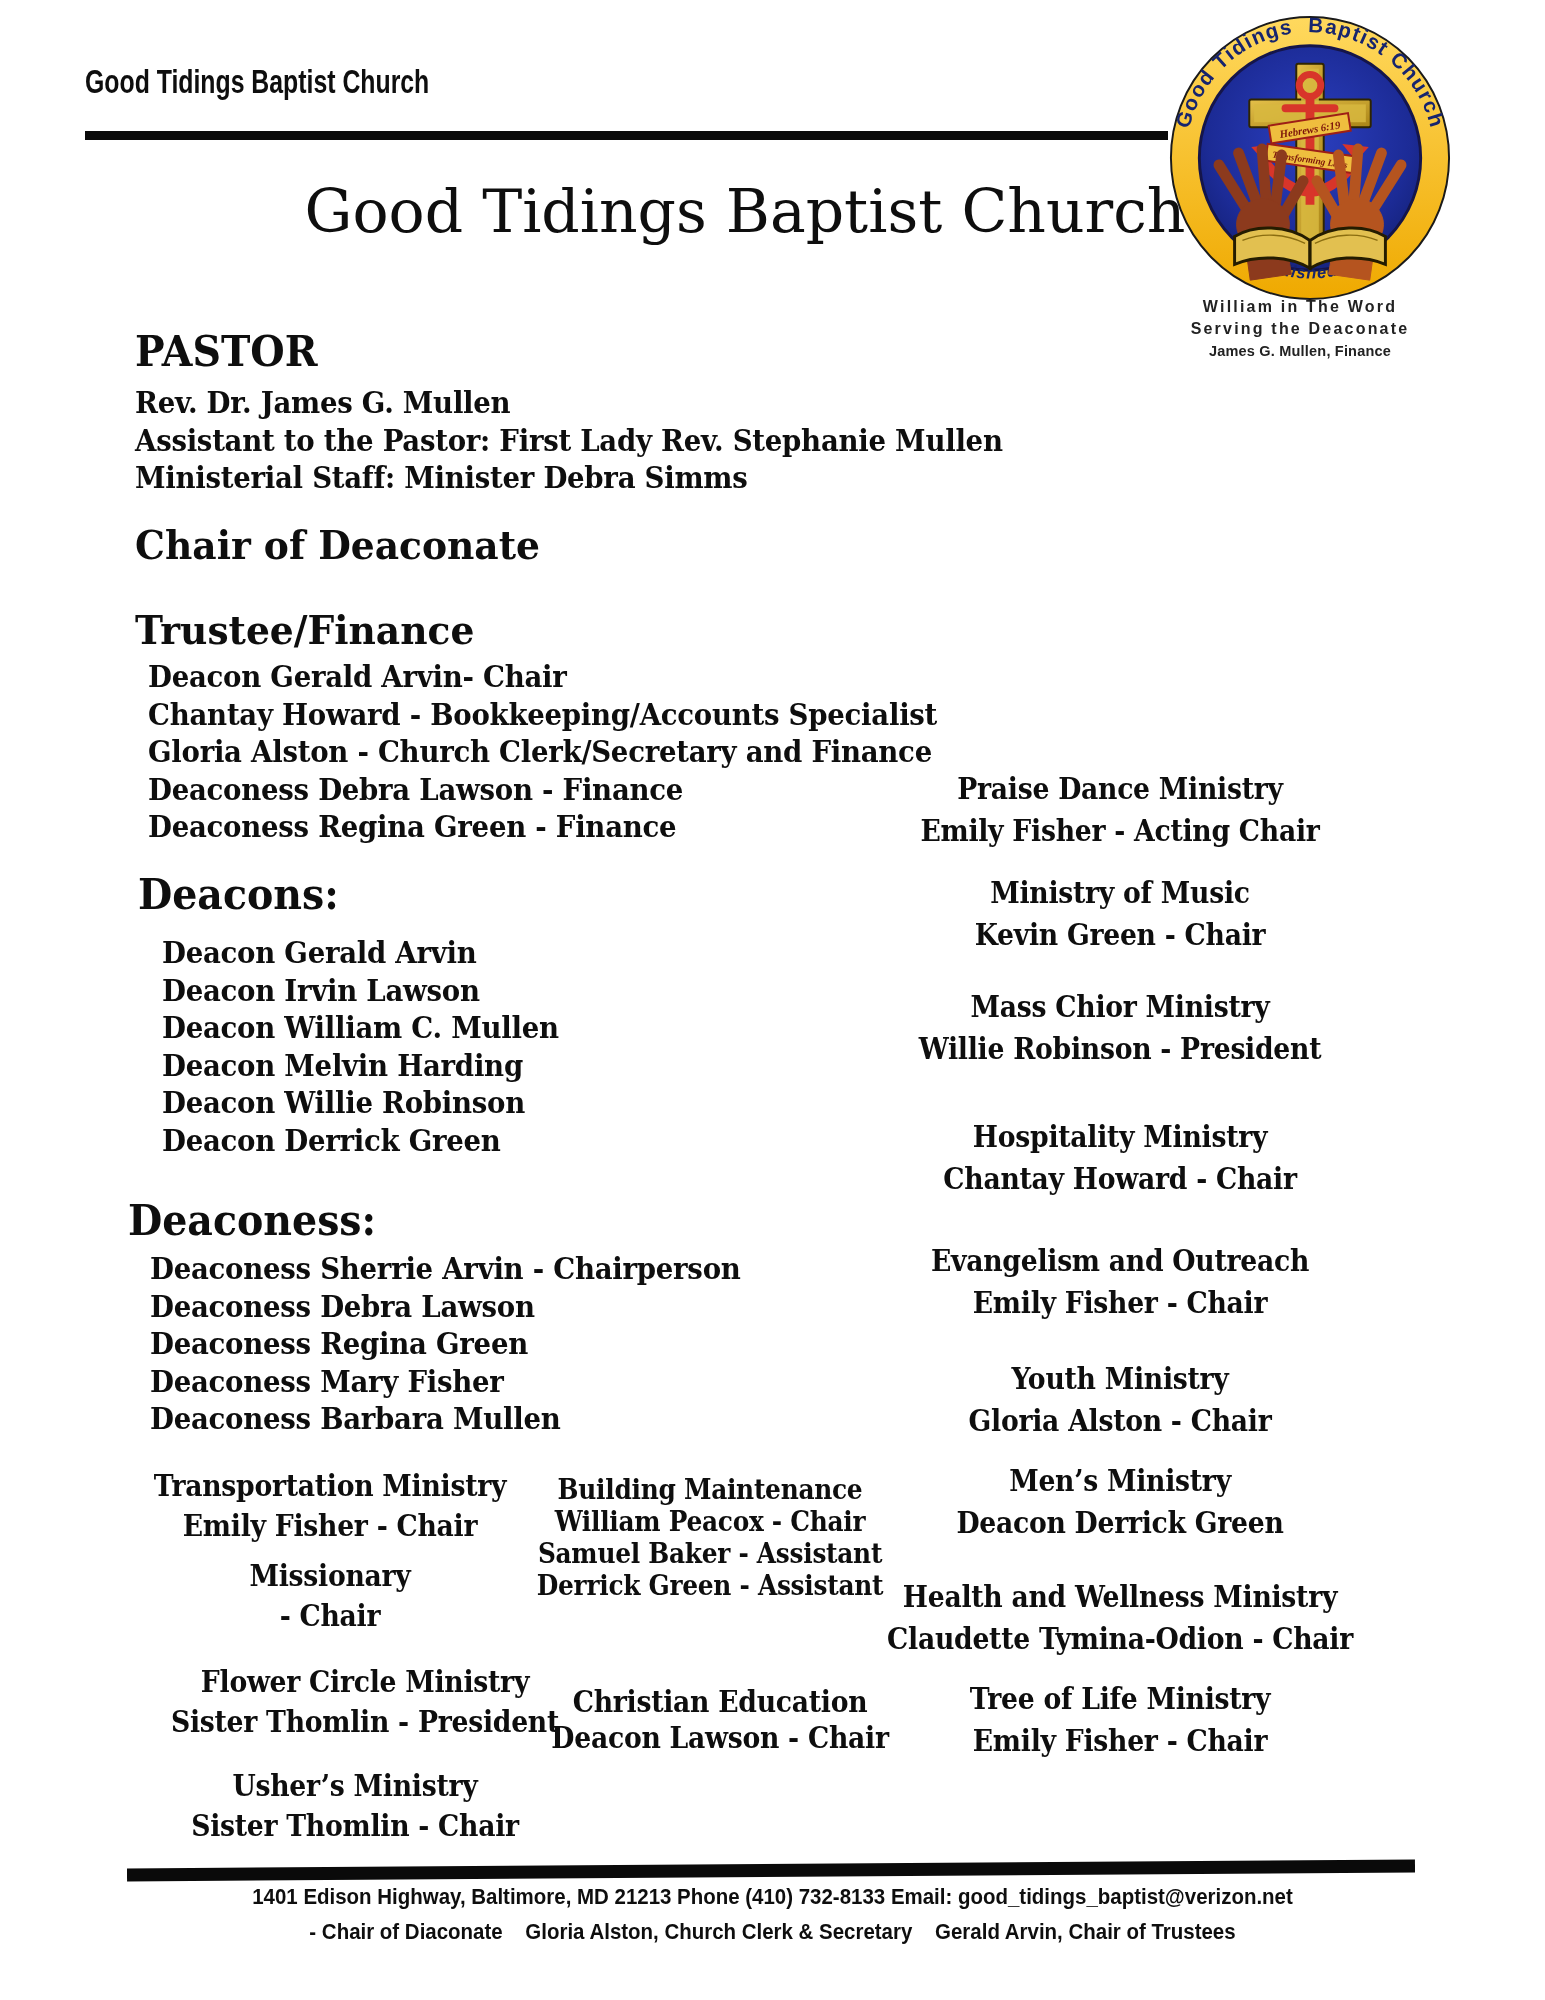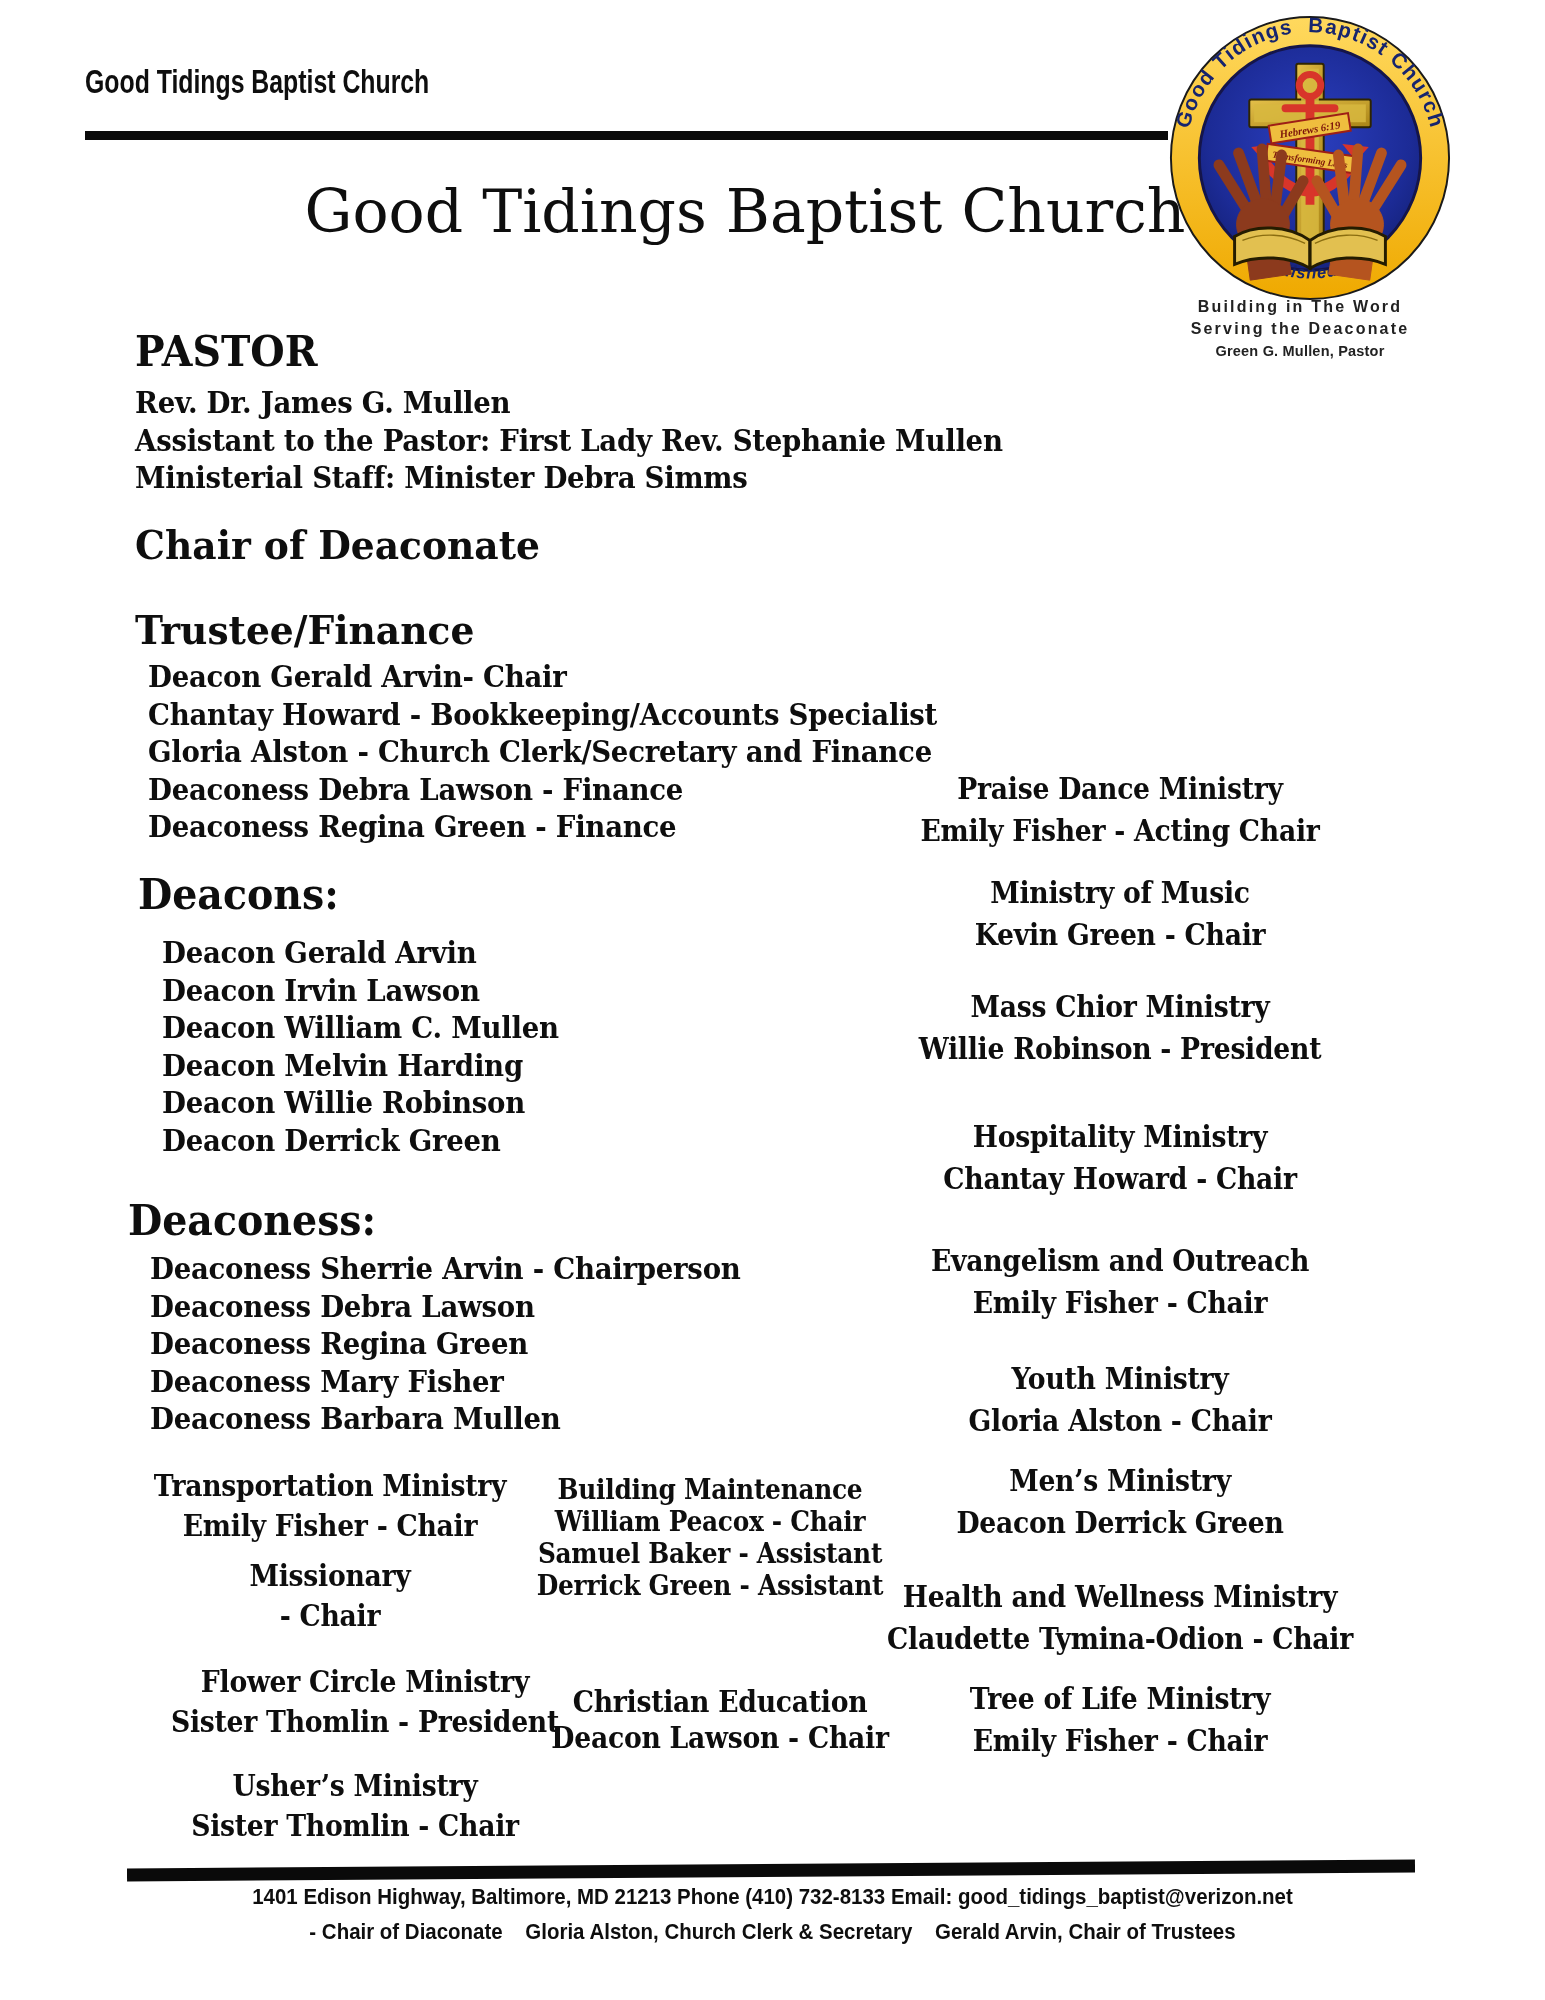--- a/index.html
+++ b/index.html
@@ -137,24 +137,24 @@
     <g stroke="#241c00" stroke-width="3" fill="#E2C050">
       <path d="M 145 228 C 122 212 88 212 68 224 L 68 252 C 92 242 124 244 145 256 Z"></path>
       <path d="M 145 228 C 168 212 202 212 222 224 L 222 252 C 198 242 166 244 145 256 Z"></path>
       <path d="M 145 228 L 145 256" stroke-width="2.5"></path>
       <path d="M 76 228 C 96 220 120 221 140 231" fill="none" stroke="#8a6d10" stroke-width="1.5"></path>
       <path d="M 214 228 C 194 220 170 221 150 231" fill="none" stroke="#8a6d10" stroke-width="1.5"></path>
     </g>
   </svg>
 
   <div class="logo-cap cap12">
-    <div>Building in The Word</div>
+    <div>William in The Word</div>
     <div>Serving the Deaconate</div>
   </div>
-  <div class="logo-cap cap3">Green G. Mullen, Pastor</div>
+  <div class="logo-cap cap3">James G. Mullen, Finance</div>
 
   <div class="doc-title">
     <div>Good Tidings Baptist Church</div>
   </div>
 
   <div class="heading" style="left:135px;top:328px;font-size:42px;">PASTOR</div>
   <div class="lines" style="left:135px;top:384px;">
     <div>Rev. Dr. James G. Mullen</div>
     <div>Assistant to the Pastor: First Lady Rev. Stephanie Mullen</div>
     <div>Ministerial Staff: Minister Debra Simms</div>

